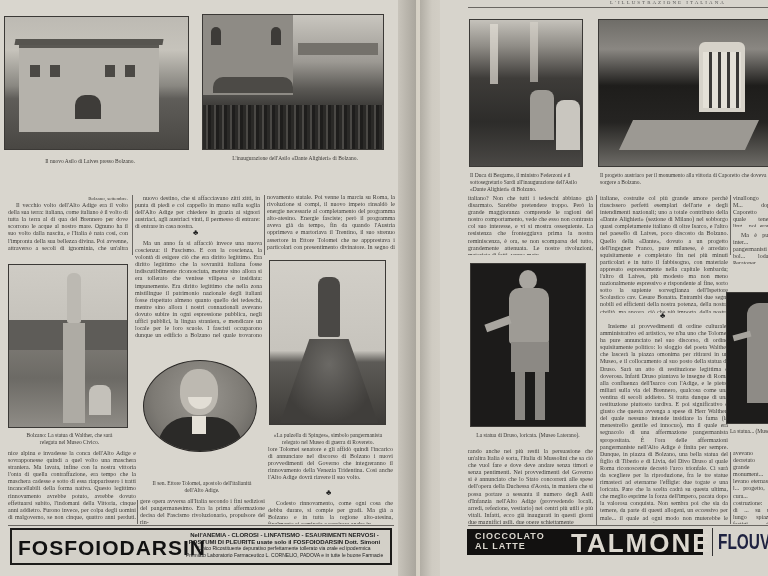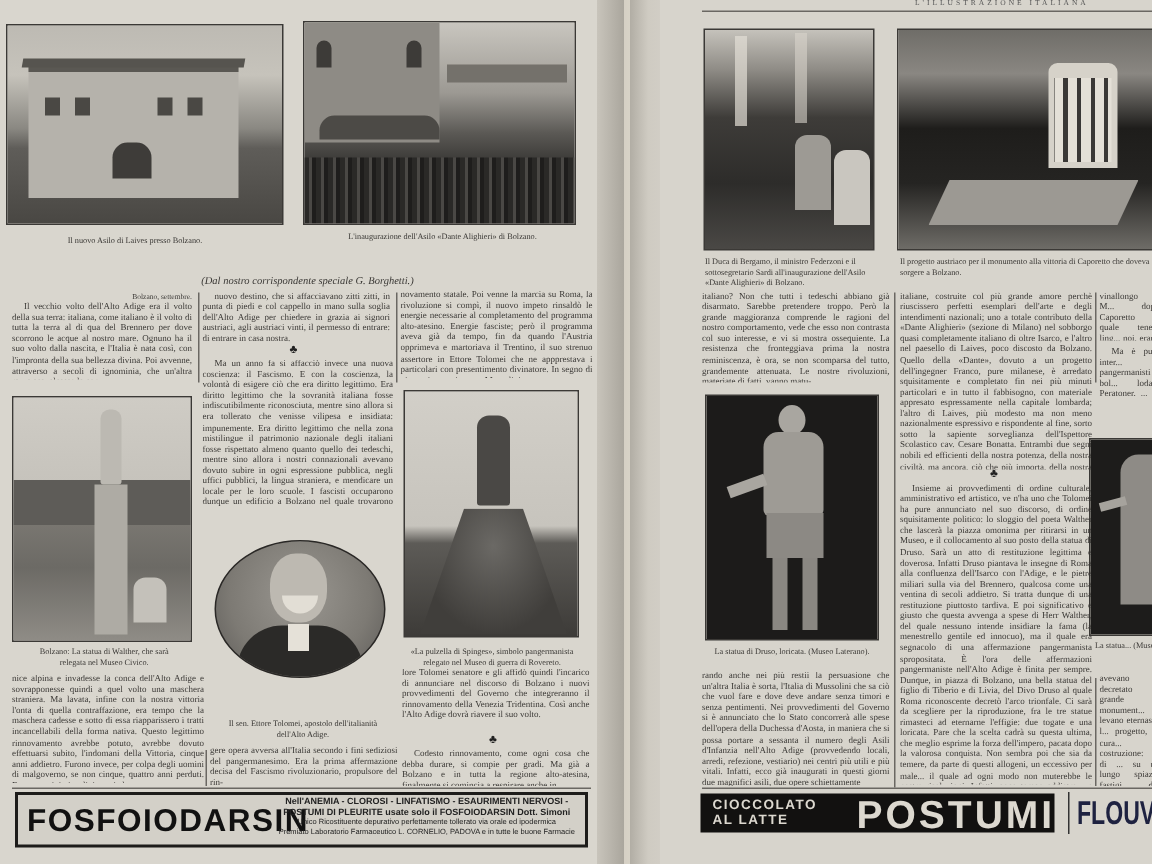--- a/index.html
+++ b/index.html
@@ -54,21 +54,20 @@
       <div class="img" style="background:linear-gradient(180deg,#c9c6bf 0%,#9c9993 35%,#5b5955 55%,#2d2c2a 75%,#3a3836 100%);"></div>
       <div style="position:absolute;left:0;top:0;width:90px;height:80px;background:#8e8b85;"></div>
       <div style="position:absolute;left:8px;top:12px;width:10px;height:18px;background:#3d3b38;border-radius:5px 5px 0 0;"></div>
       <div style="position:absolute;left:68px;top:12px;width:10px;height:18px;background:#3d3b38;border-radius:5px 5px 0 0;"></div>
       <div style="position:absolute;left:10px;top:62px;width:80px;height:16px;background:#4c4a46;border-radius:10px 10px 0 0;"></div>
       <div style="position:absolute;left:95px;top:28px;width:80px;height:12px;background:#74716b;"></div>
       <div style="position:absolute;left:0;top:90px;width:180px;height:44px;background:repeating-linear-gradient(90deg,#2a2927 0 3px,#4a4845 3px 5px,#1e1d1c 5px 8px);"></div>
     </div>
     <div class="caption" style="left:210px;top:155px;width:170px;">L'inaugurazione dell'Asilo «Dante Alighieri» di Bolzano.</div>
 
-    <div class="subhead">(Dal nostro corrispondente speciale G. Borghetti.)</div>
 
     <div class="col" style="left:8px;top:195px;width:120px;height:58px;">
       <p class="dateline">Bolzano, settembre.</p>
       <p>Il vecchio volto dell'Alto Adige era il volto della sua terra: italiana, come italiano è il volto di tutta la terra al di qua del Brennero per dove scorrono le acque al nostro mare. Ognuno ha il suo volto dalla nascita, e l'Italia è nata così, con l'impronta della sua bellezza divina. Poi avvenne, attraverso a secoli di ignominia, che un'altra razza scavalcasse la cor-</p>
     </div>
     <div class="vrule" style="left:132px;top:195px;height:60px;"></div>
 
     <div class="col" style="left:135px;top:195px;width:125px;height:33px;">
       <p>nuovo destino, che si affacciavano zitti zitti, in punta di piedi e col cappello in mano sulla soglia dell'Alto Adige per chiedere in grazia ai signori austriaci, agli austriaci vinti, il permesso di entrare: di entrare in casa nostra.</p>
     </div>
@@ -206,17 +205,17 @@
     <div class="col" style="left:293px;top:450px;width:40px;height:74px;">
       <p style="text-indent:0">avevano decretato ... grande monument... levano eternasse l... progetto, si cura... costruzione: al di ... su un lungo spiaz... fastigi del Rosengr... le fondamenta dell... abissi! da Vittorio... Avevano avuto ... monumento non ... punta come la gu...</p>
     </div>
 
     <div class="hrule" style="left:28px;top:525px;width:300px;"></div>
   </div>
 
   <div class="ad ad-talmone">
     <div class="small" style="white-space:pre;">CIOCCOLATO
 AL LATTE</div>
-    <div class="big">POSTUMI</div>
+    <div class="big">TALMONE</div>
   </div>
   <div class="vrule" style="left:712px;top:528px;height:28px;background:#333;"></div>
   <div class="ad-flouvel">FLOUVEL</div>
 </div>
 
 </body></html>

